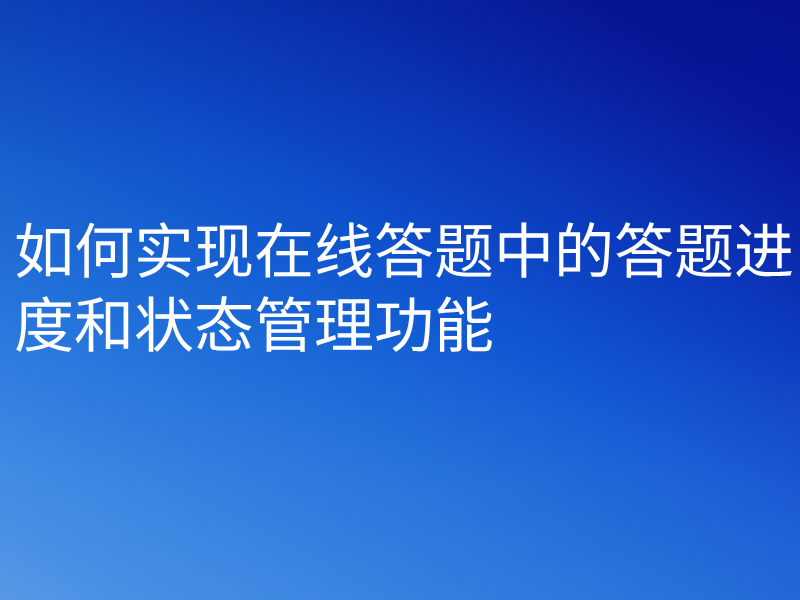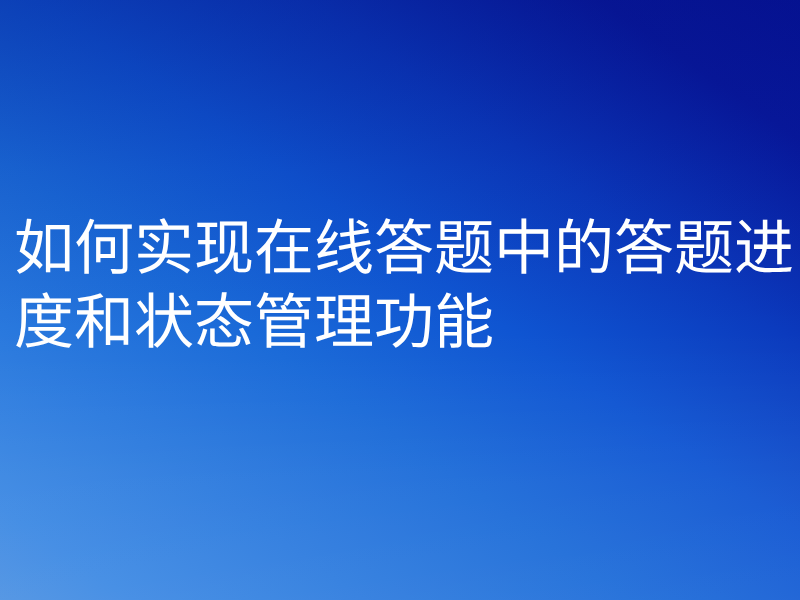--- a/index.html
+++ b/index.html
@@ -8,21 +8,21 @@
     padding: 0;
     background: #ffffff;
   }
 
   
   .canvas {
     position: relative;
     width: 800px;
     height: 600px;
     overflow: hidden;
-    font-family: Liberation Mono, monospace;
+    font-family: Liberation Serif, serif;
     -webkit-font-smoothing: antialiased;
   }
 
   
   .bg-gradient {
     position: absolute;
     inset: 0;
     background:
       linear-gradient(
         215deg,

